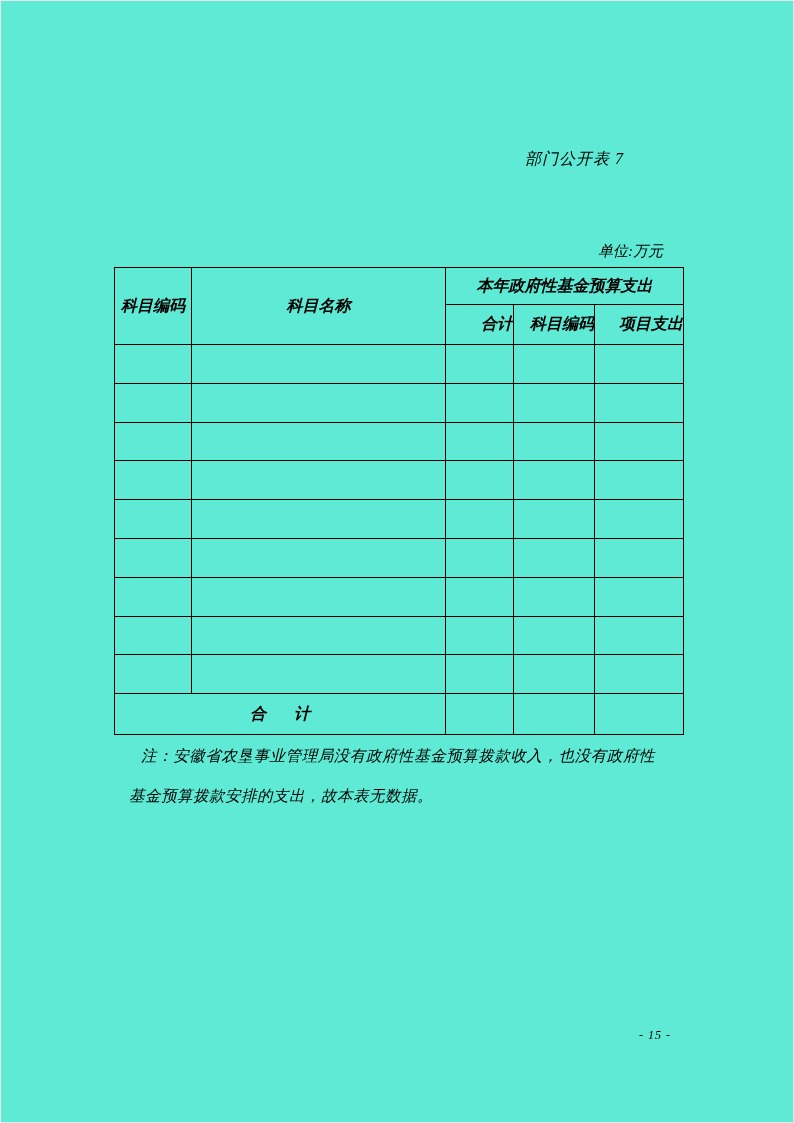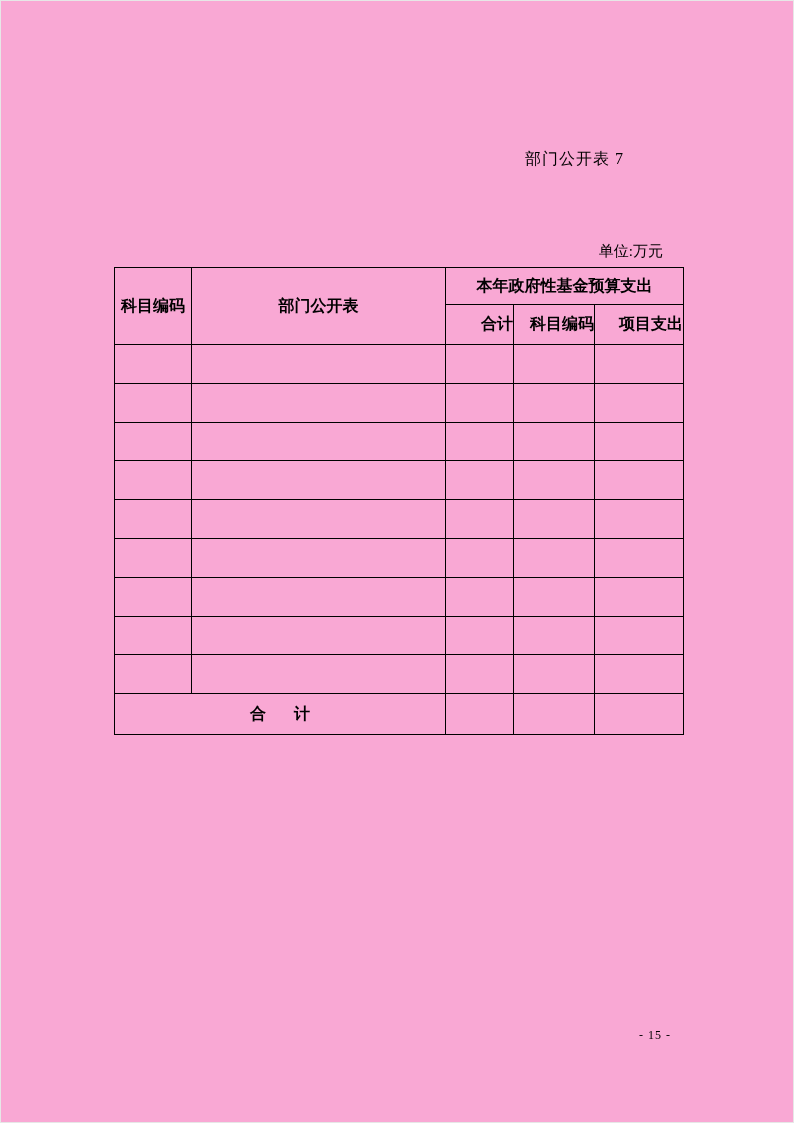--- a/index.html
+++ b/index.html
@@ -6,23 +6,24 @@
   body {
     width: 794px; height: 1123px;
     background: #ffffff;
     font-family: "Liberation Serif", "DejaVu Serif", serif;
     color: #000;
     position: relative;
     overflow: hidden;
   }
   .page {
     position: absolute; inset: 0;
-    background: #f9a8d4;
+    background: #5eead4;
     border: 1px solid #e7e7e7;
     box-sizing: border-box;
+    font-style: italic;
   }
   .doc-label {
     position: absolute;
     left: 524px; top: 148px;
     font-size: 16px;
     letter-spacing: 1px;
     white-space: nowrap;
   }
   .title {
     position: absolute;
@@ -93,21 +94,21 @@
     <colgroup>
       <col style="width:77px">
       <col style="width:254px">
       <col style="width:68px">
       <col style="width:81px">
       <col style="width:89px">
     </colgroup>
     <tbody>
       <tr class="hrow1">
         <th rowspan="2">科目编码</th>
-        <th rowspan="2">部门公开表</th>
+        <th rowspan="2">科目名称</th>
         <th colspan="3">本年政府性基金预算支出</th>
       </tr>
       <tr class="hrow2">
         <th>合计</th>
         <th>科目编码</th>
         <th>项目支出</th>
       </tr>
     </tbody>
     <tbody>
         <tr class="data-row">
@@ -177,16 +178,17 @@
     <tbody>
       <tr class="total-row">
         <td colspan="2" class="total-label">合 计</td>
         <td></td>
         <td></td>
         <td></td>
       </tr>
     </tbody>
   </table>
 
+  <div class="note">注：安徽省农垦事业管理局没有政府性基金预算拨款收入，也没有政府性基金预算拨款安排的支出，故本表无数据。</div>
 
   <div class="page-number">- 15 -</div>
 
 </div>
 
 </body></html>

